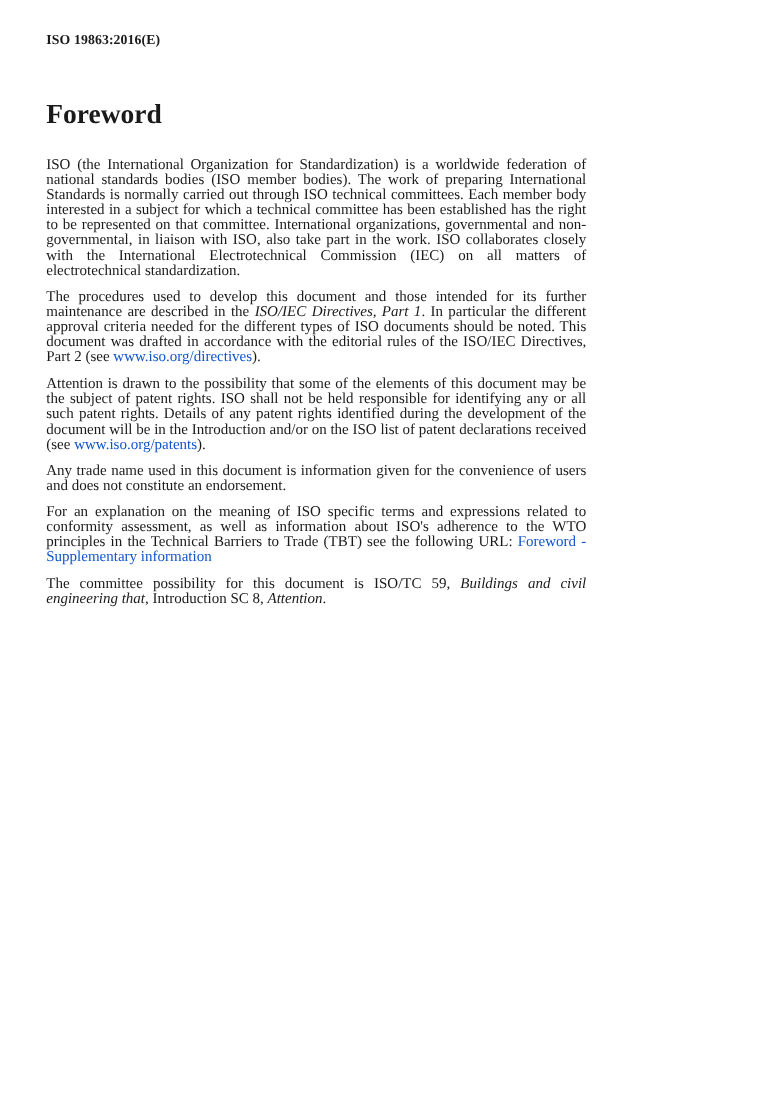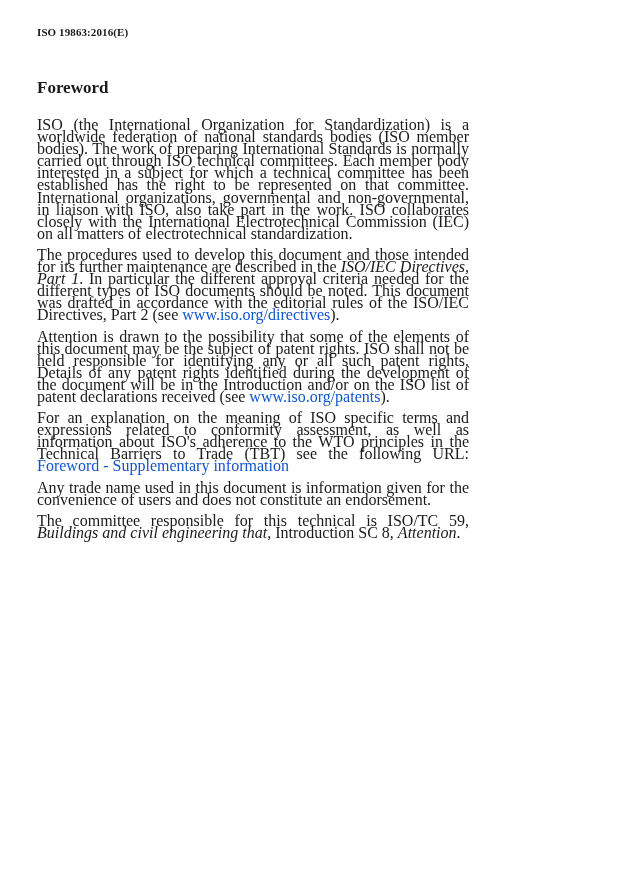--- a/index.html
+++ b/index.html
@@ -14,26 +14,26 @@
     padding: 26px 37px 18px 37px;
     display: flex;
     flex-direction: column;
   }
   .doc-header {
     font-size: 11px;
     font-weight: bold;
     letter-spacing: 0.1px;
   }
   .doc-title {
-    font-size: 17px;
+    font-size: 22px;
     font-weight: bold;
     margin: 40px 0 21px 0;
   }
   .para {
-    font-size: 16px;
+    font-size: 12px;
     line-height: 12.1px;
     text-align: justify;
     margin: 0 0 9px 0;
   }
   .para i { font-style: italic; }
   a.link {
     color: #1155CC;
     cursor: pointer;
   }
   .doc-footer {
@@ -52,20 +52,20 @@
   <div class="doc-header">ISO 19863:2016(E)</div>
 
   <div class="doc-title">Foreword</div>
 
   <p class="para"><span>ISO (the International Organization for Standardization) is a worldwide federation of national standards bodies (ISO member bodies). The work of preparing International Standards is normally carried out through ISO technical committees. Each member body interested in a subject for which a technical committee has been established has the right to be represented on that committee. International organizations, governmental and non-governmental, in liaison with ISO, also take part in the work. ISO collaborates closely with the International Electrotechnical Commission (IEC) on all matters of electrotechnical standardization.</span></p>
 
   <p class="para"><span>The procedures used to develop this document and those intended for its further maintenance are described in the </span><i>ISO/IEC Directives, Part 1</i><span>. In particular the different approval criteria needed for the different types of ISO documents should be noted. This document was drafted in accordance with the editorial rules of the ISO/IEC Directives, Part 2 (see </span><a class="link">www.iso.org/directives</a><span>).</span></p>
 
   <p class="para"><span>Attention is drawn to the possibility that some of the elements of this document may be the subject of patent rights. ISO shall not be held responsible for identifying any or all such patent rights. Details of any patent rights identified during the development of the document will be in the Introduction and/or on the ISO list of patent declarations received (see </span><a class="link">www.iso.org/patents</a><span>).</span></p>
 
+  <p class="para"><span>Any trade name used in this document is information given for the convenience of users and does not constitute an endorsement.</span></p>
+
   <p class="para"><span>For an explanation on the meaning of ISO specific terms and expressions related to conformity assessment, as well as information about ISO's adherence to the WTO principles in the Technical Barriers to Trade (TBT) see the following URL: </span><a class="link">Foreword - Supplementary information</a></p>
 
-  <p class="para"><span>Any trade name used in this document is information given for the convenience of users and does not constitute an endorsement.</span></p>
-
-  <p class="para"><span>The committee responsible for this technical is ISO/TC 59, </span><i>Buildings and civil engineering that</i><span>, Introduction SC 8, </span><i>Attention</i><span>.</span></p>
+  <p class="para"><span>The committee possibility for this document is ISO/TC 59, </span><i>Buildings and civil engineering that</i><span>, Introduction SC 8, </span><i>Attention</i><span>.</span></p>
 
 
 </div>
 
 </body></html>

